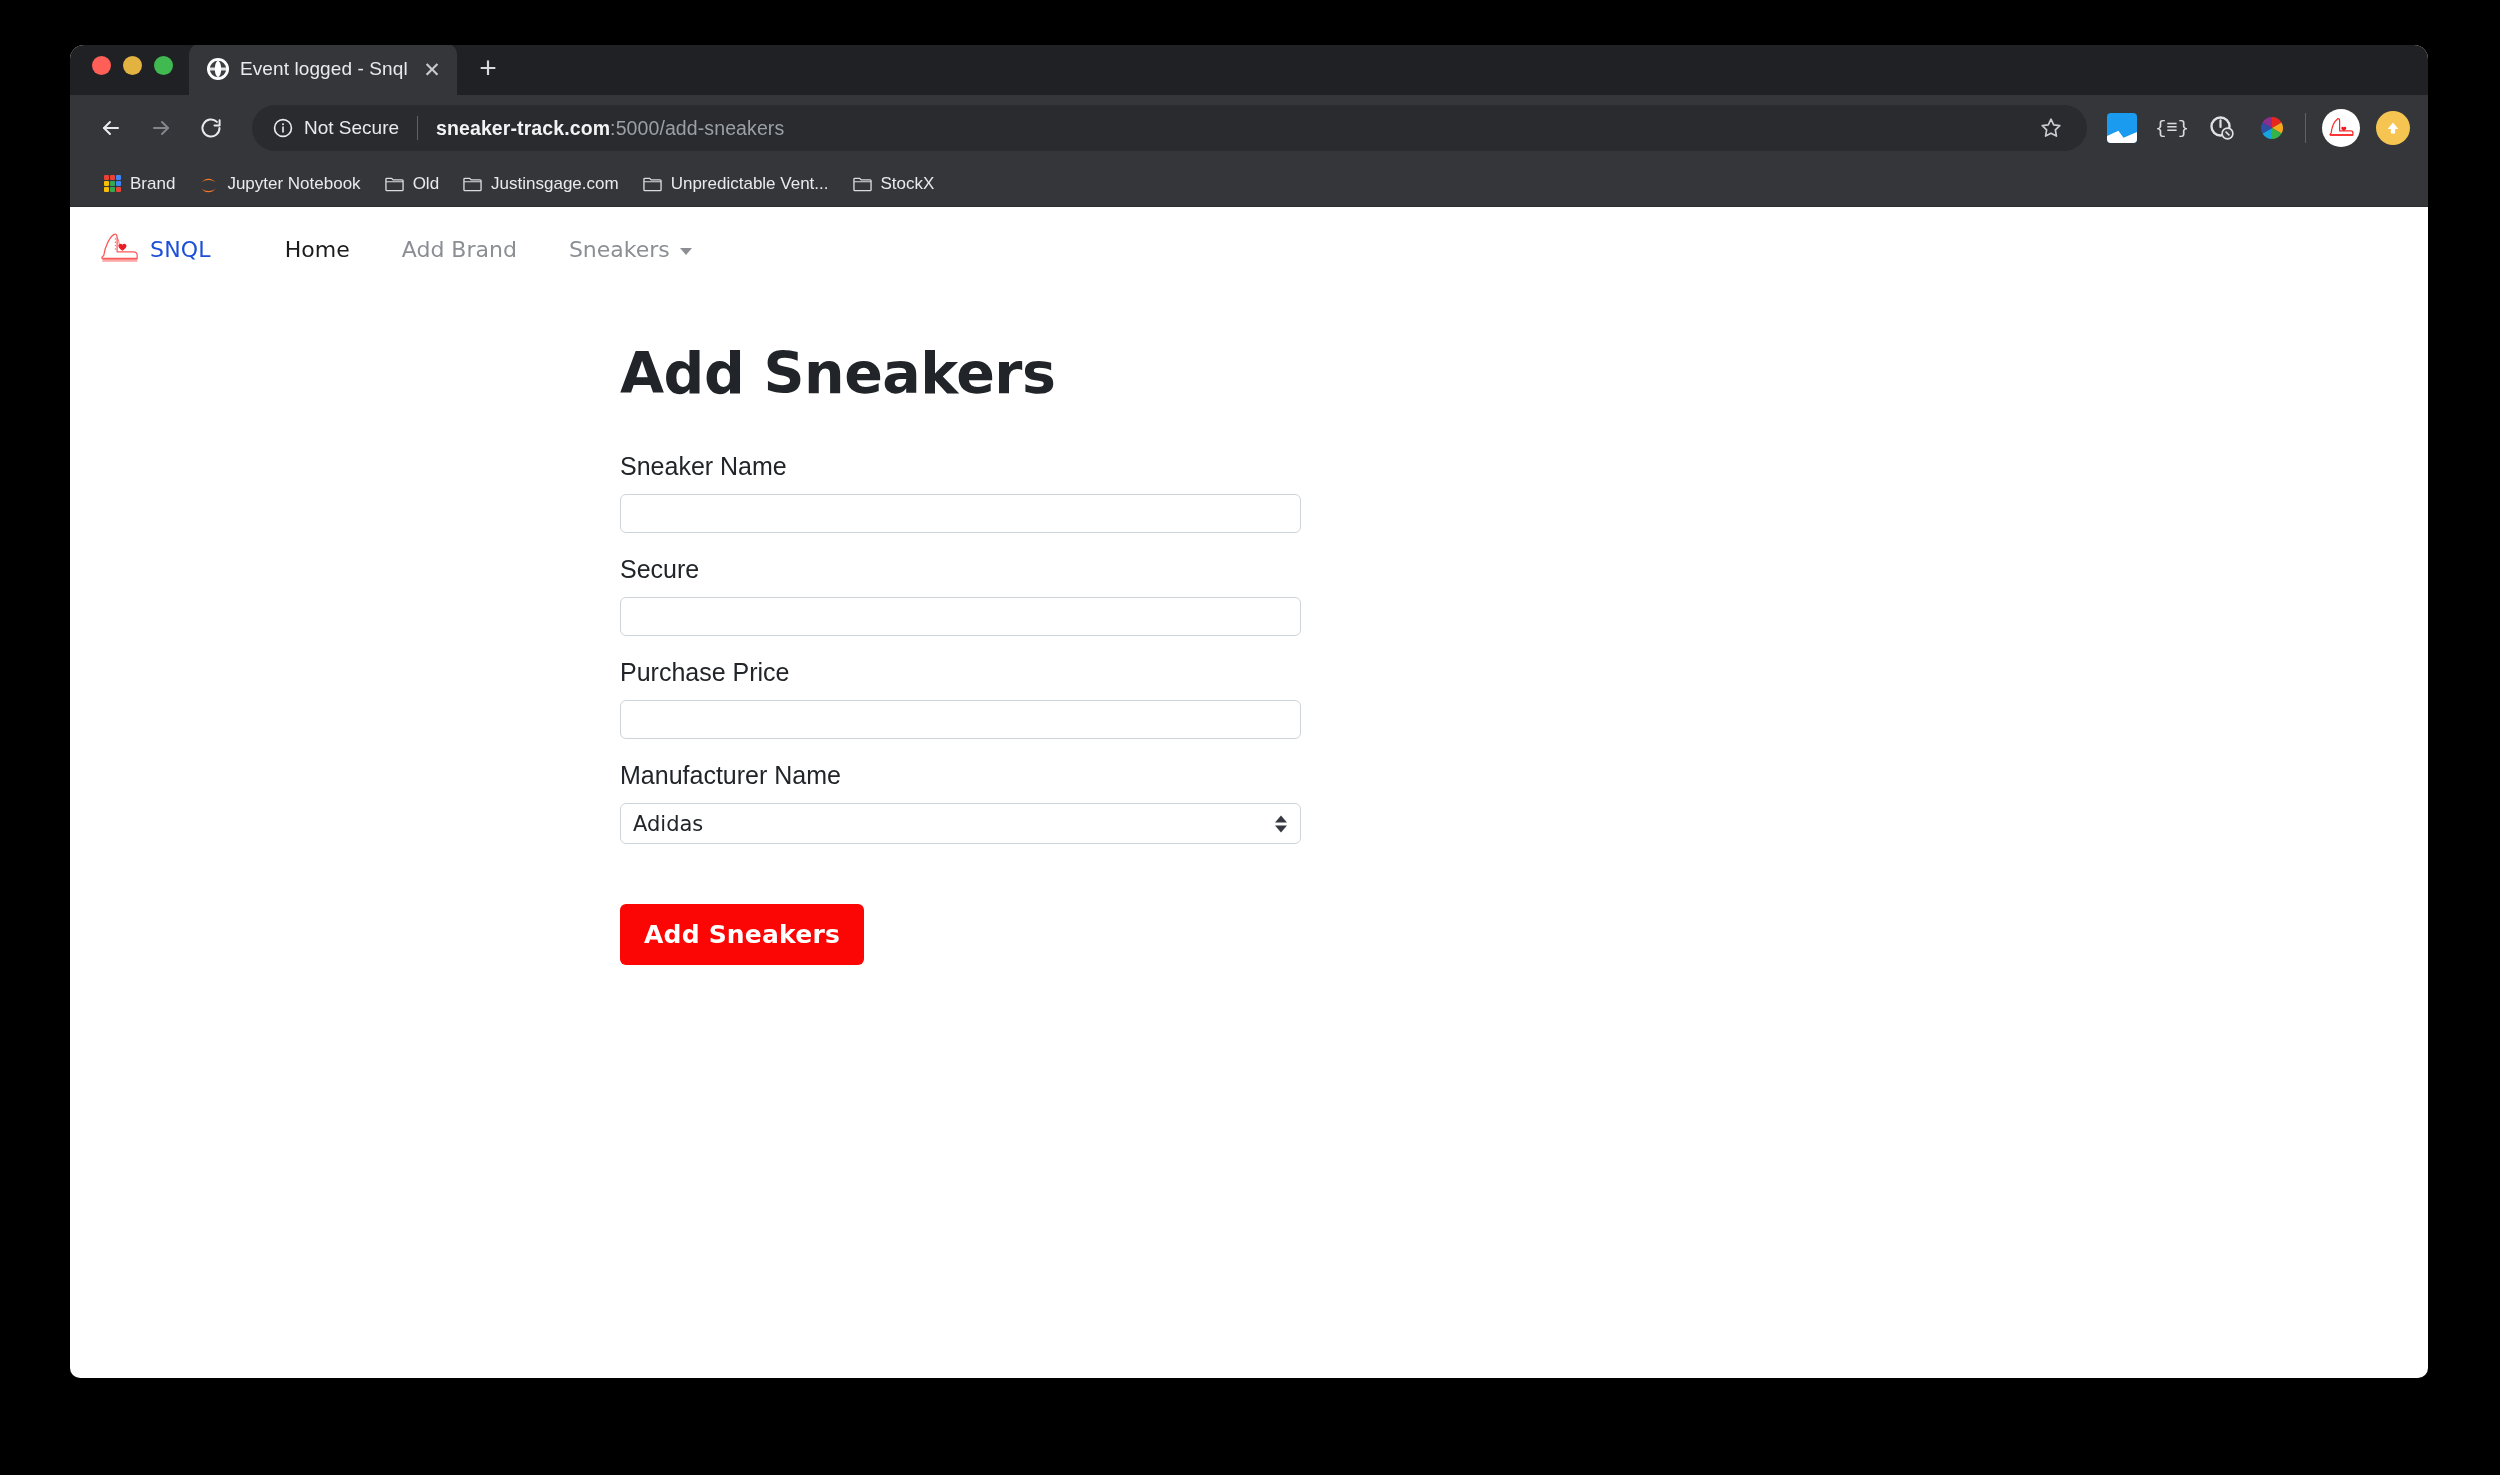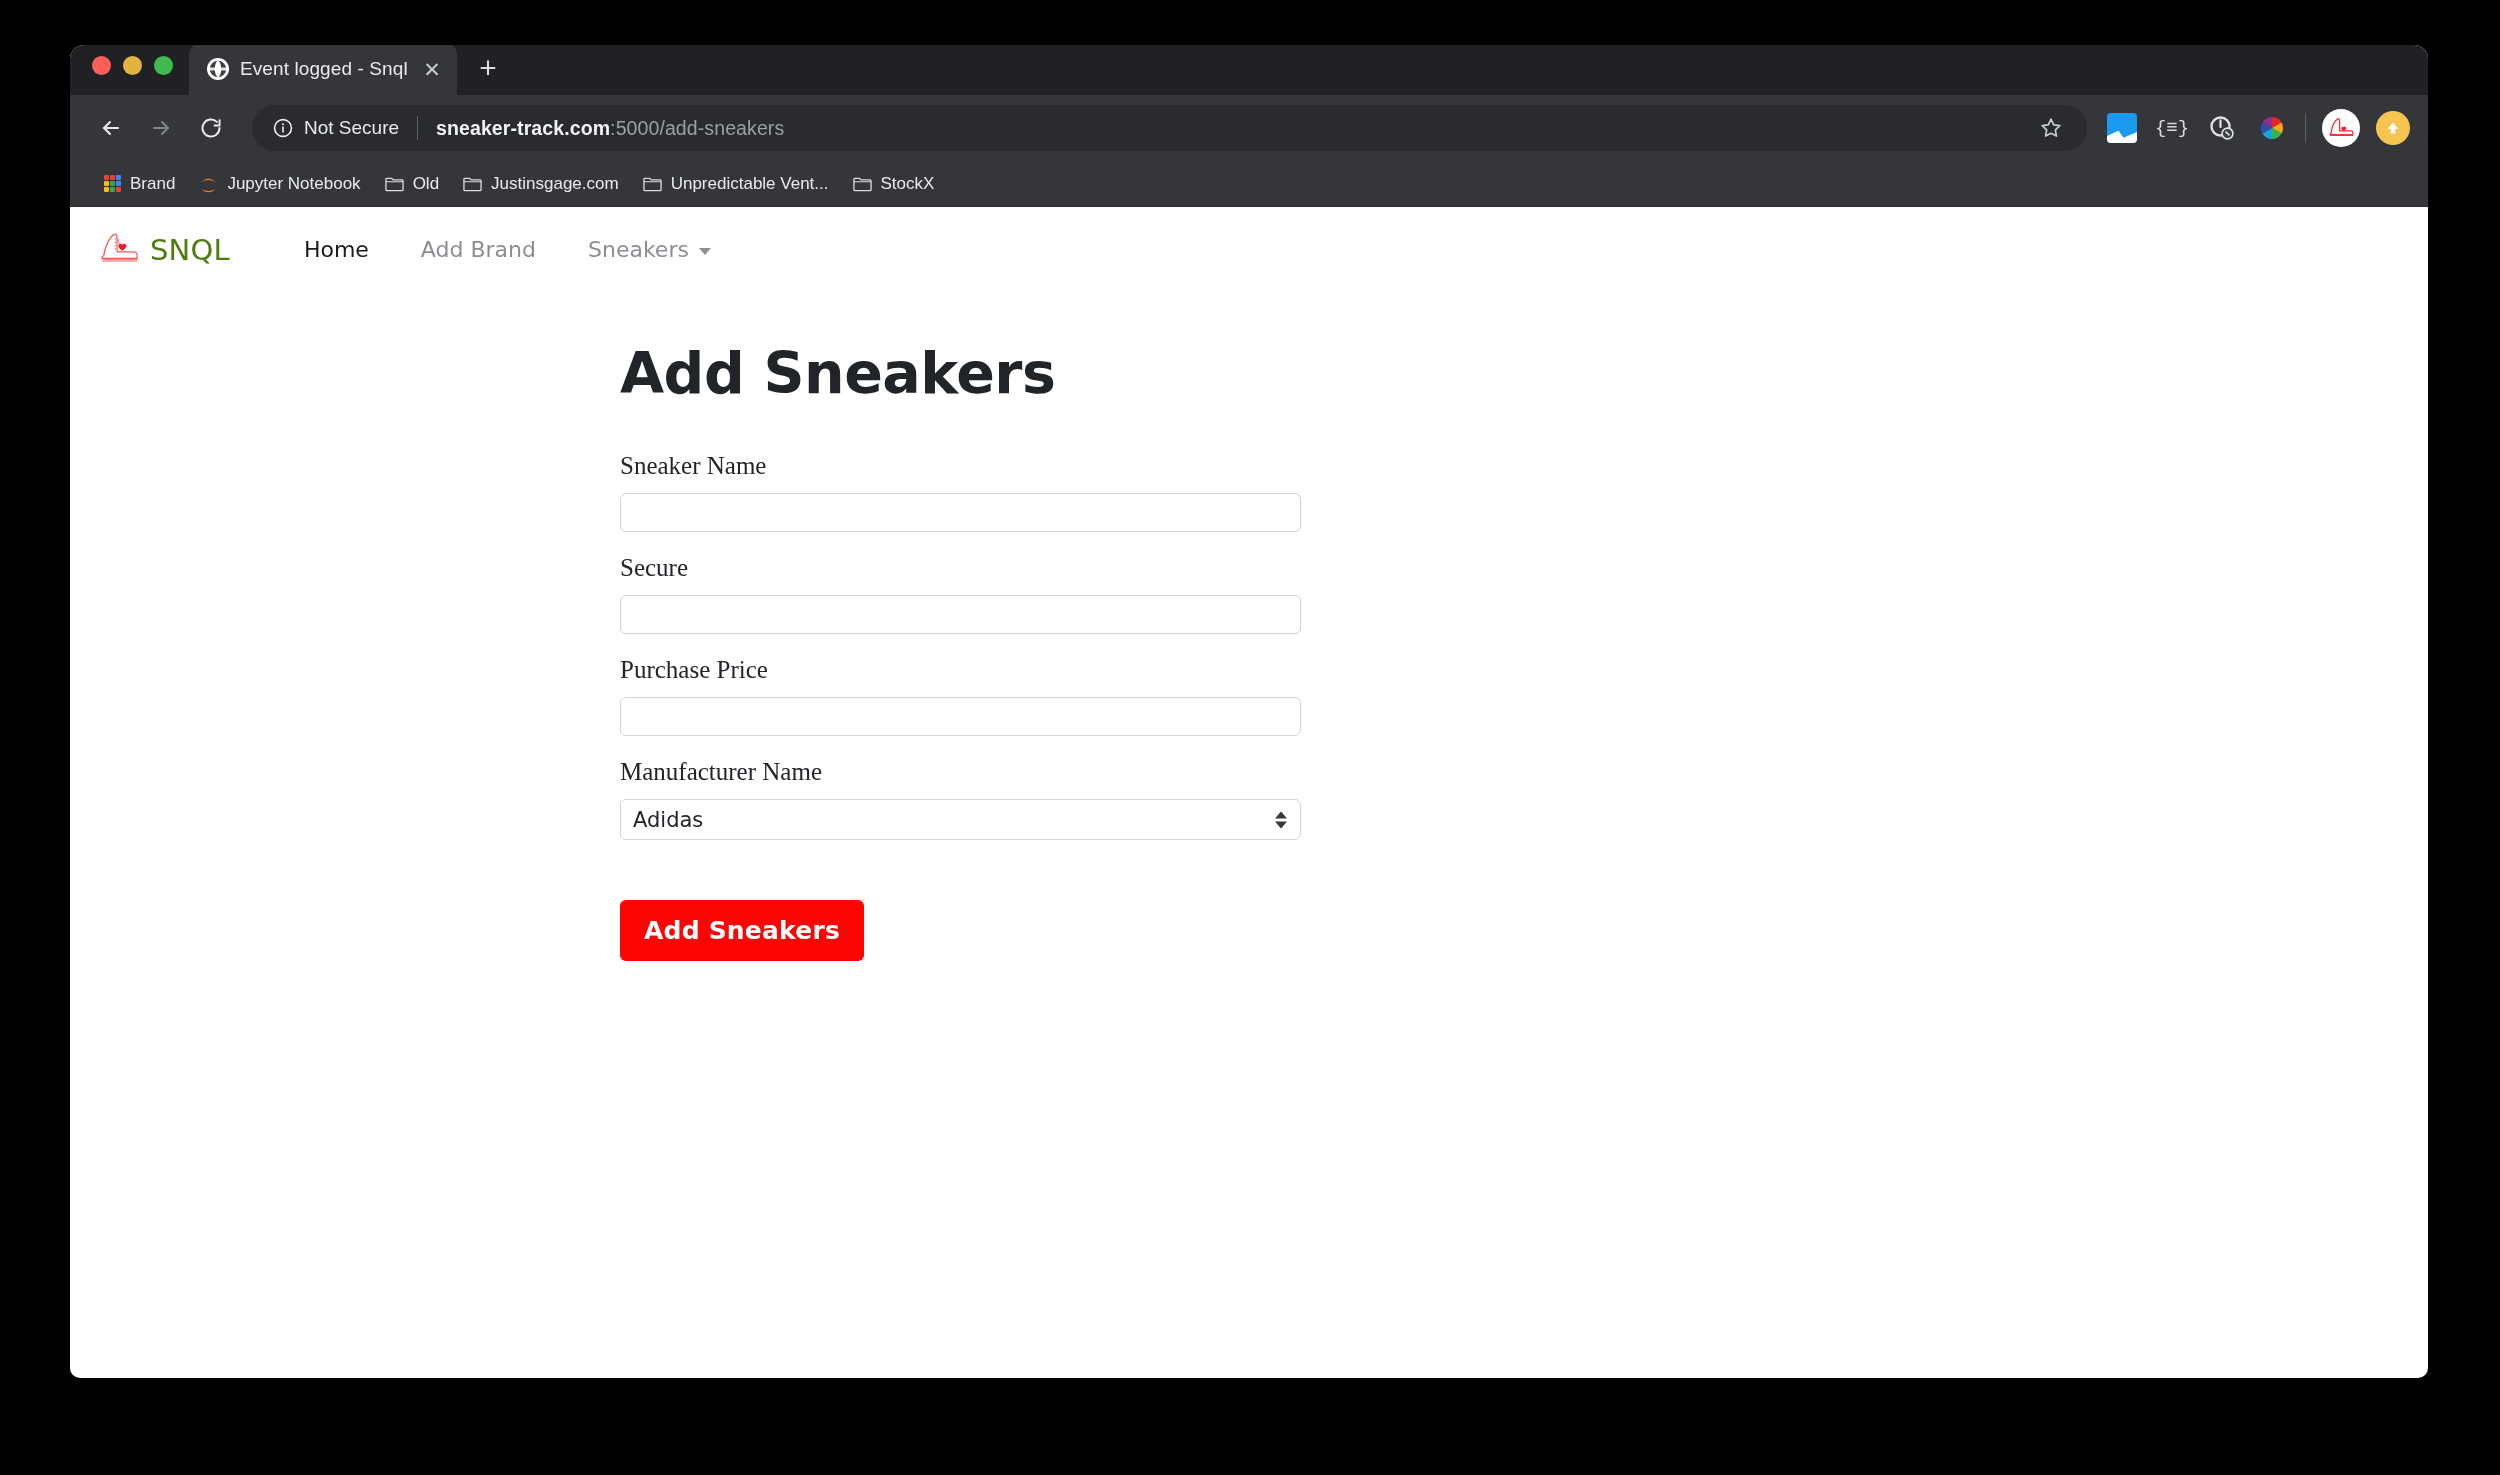--- a/index.html
+++ b/index.html
@@ -172,21 +172,21 @@
   .site-nav {
     display: flex; align-items: center;
     padding: 22px 0 22px 28px;
     gap: 0;
   }
   .brand {
     display: flex; align-items: center; gap: 10px;
     margin-right: 48px;
   }
   .brand-name {
-    font-size: 29px; color: #4d7c0f; letter-spacing: .2px;
+    font-size: 22px; color: #1d4ed8; letter-spacing: .2px;
     font-family: "DejaVu Sans", sans-serif;
   }
   .nav-links { display:flex; align-items:center; gap: 0; }
   .nav-link {
     font-size: 22px; padding: 8px 26px; white-space: nowrap;
     font-family: "DejaVu Sans", sans-serif;
   }
   .nav-link.active { color: #1b1b1b; }
   .nav-link.muted { color: #8b8f94; }
   .caret {
@@ -200,21 +200,21 @@
   
   .content { padding-left: 550px; padding-top: 48px; }
   .page-title {
     font-size: 57px; font-weight: 700; color: #212529;
     letter-spacing: -.5px; margin-bottom: 46px;
     font-family: "DejaVu Sans", sans-serif;
   }
   .field { margin-bottom: 22px; }
   .field-label {
     display: block; font-size: 25px; color: #212529;
-    margin-bottom: 13px; font-family: Liberation Serif, serif;
+    margin-bottom: 13px; font-family: Liberation Sans, sans-serif;
   }
   .field-input {
     width: 681px; height: 39px;
     border: 1px solid #ced4da;
     border-radius: 6px;
     background: #fff;
     font-size: 21px; color: #495057;
     padding: 0 14px;
     outline: none;
     font-family: "DejaVu Sans", sans-serif;

